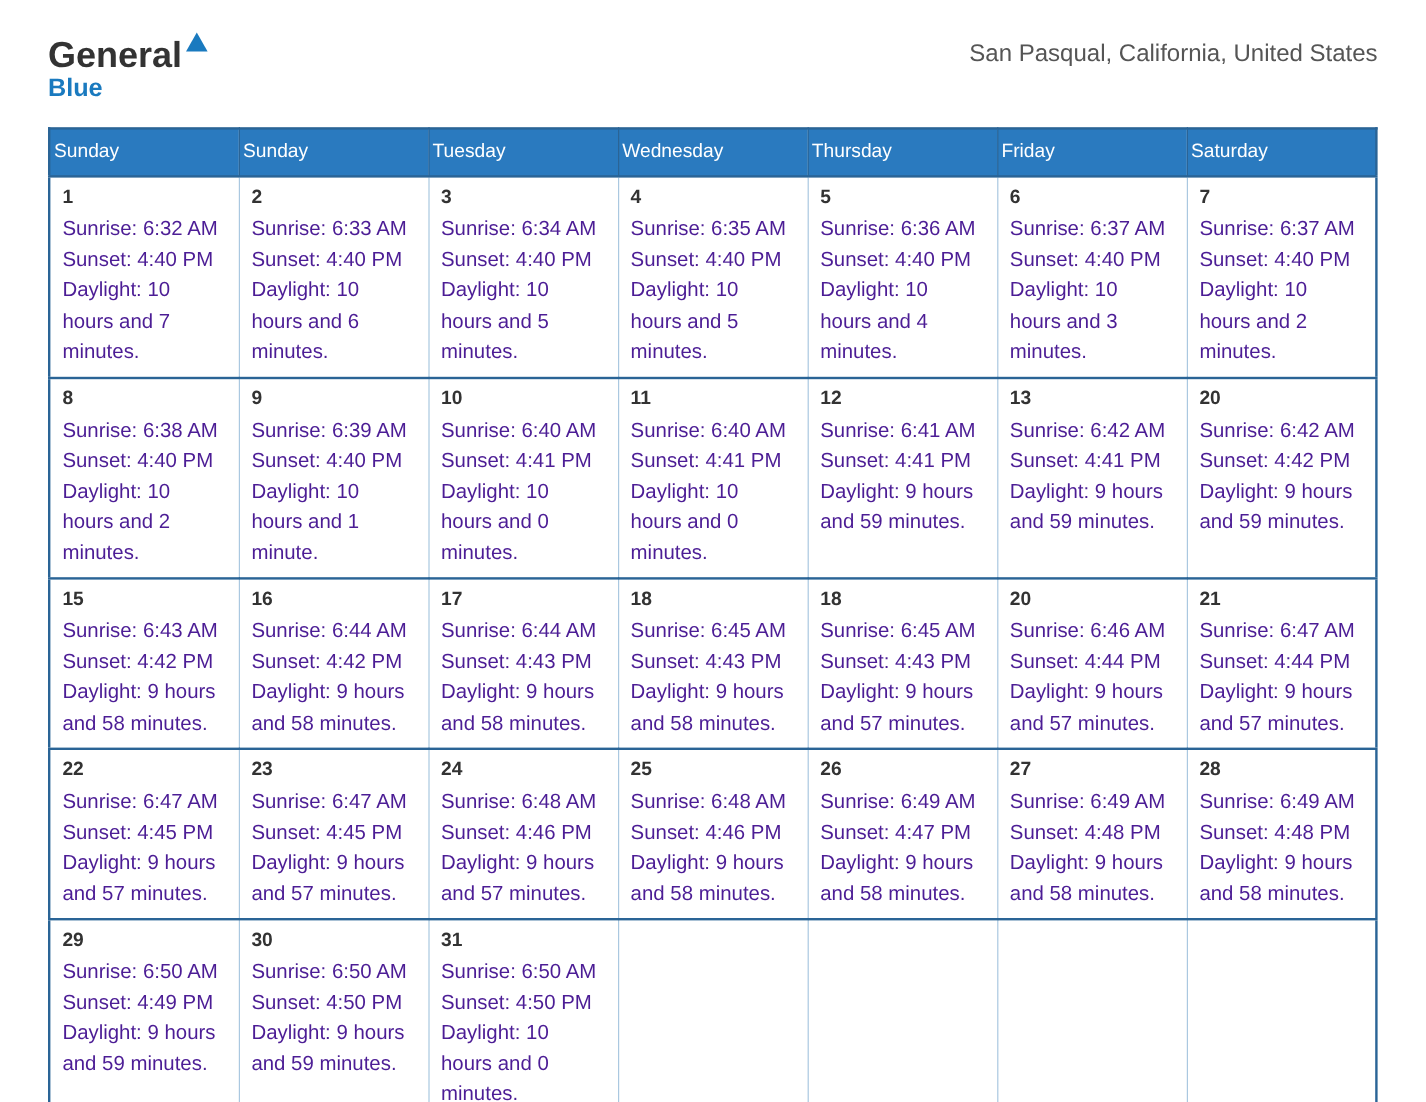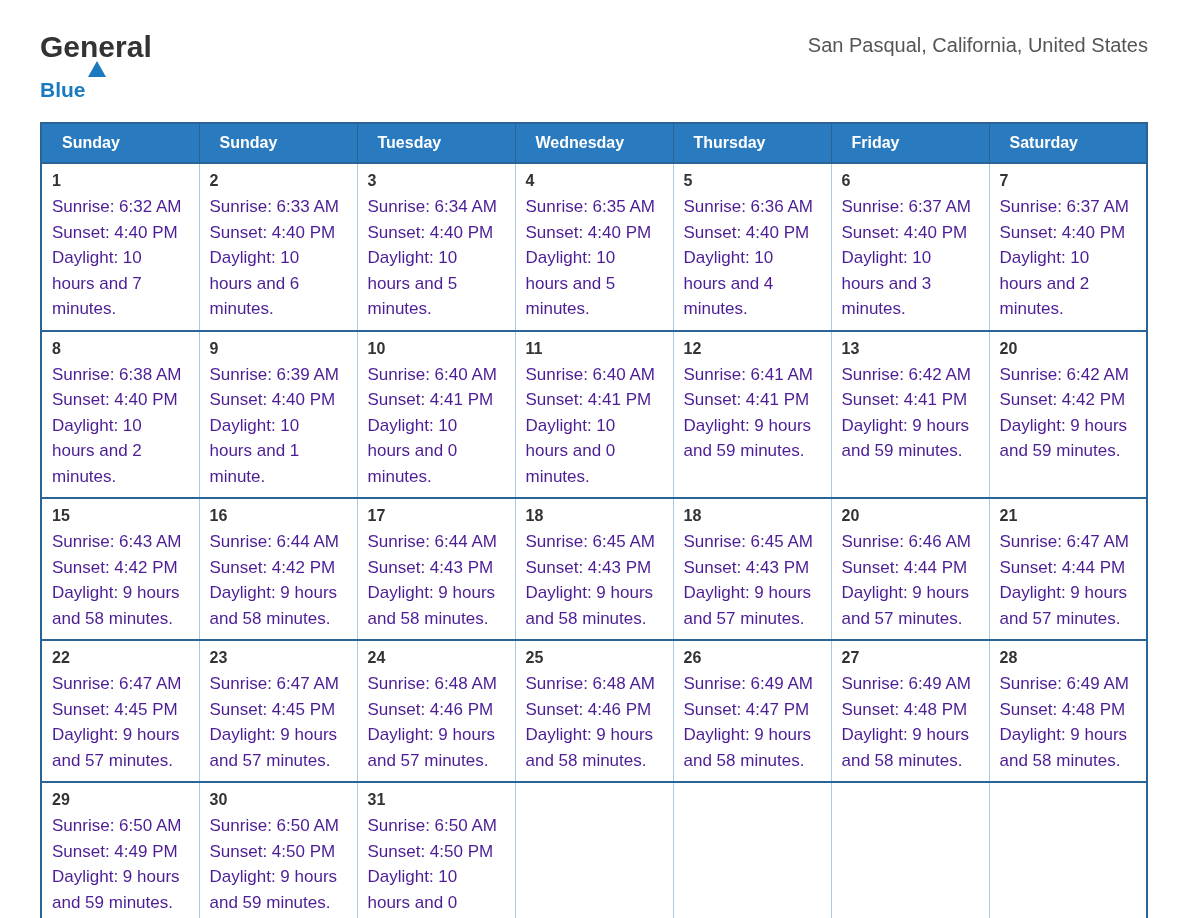--- a/index.html
+++ b/index.html
@@ -36,22 +36,22 @@
     }
     .calendar {
       width: 100%;
       border-collapse: collapse;
       border: 2px solid #2a6496;
     }
     .calendar th {
       background-color: #2a7abf;
       color: #fff;
       font-size: 16px;
-      font-weight: bold;
-      padding: 10px 20px;
+      font-weight: normal;
+      padding: 10px 3px;
       text-align: left;
       border: 1px solid #2a6496;
     }
     .calendar td {
       vertical-align: top;
       padding: 8px 10px;
       border: 1px solid #aac8e0;
       width: calc(100% / 7);
       min-height: 100px;
       background: #fff;
@@ -69,22 +69,21 @@
     .day-info {
       font-size: 17px;
       color: #4c1d95;
       line-height: 1.5;
     }
     .empty-cell {
       background: #fff;
     }
     .logo-row {
       display: flex;
-      align-items: center;
-      flex-direction: column;
+      align-items: flex-start;
     }
     .logo-name {
       font-size: 30px;
       font-weight: bold;
       color: #333;
     }
     .logo-triangle {
       display: inline-block;
       margin-left: 3px;
       width: 0;

